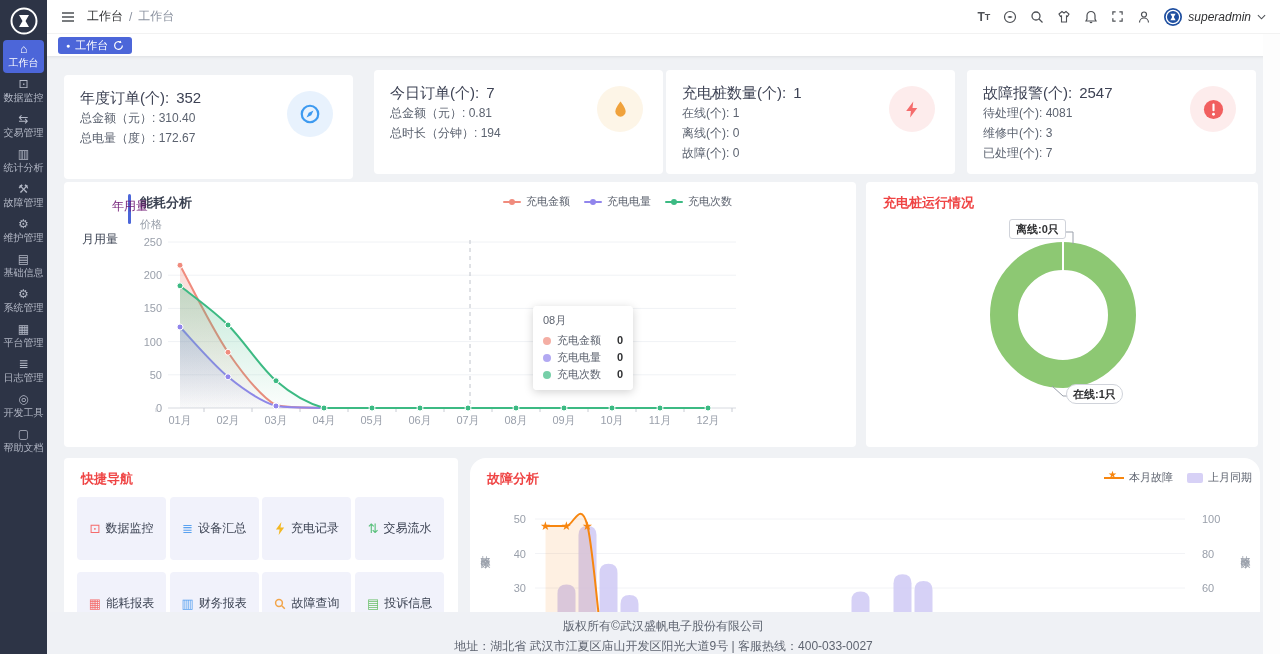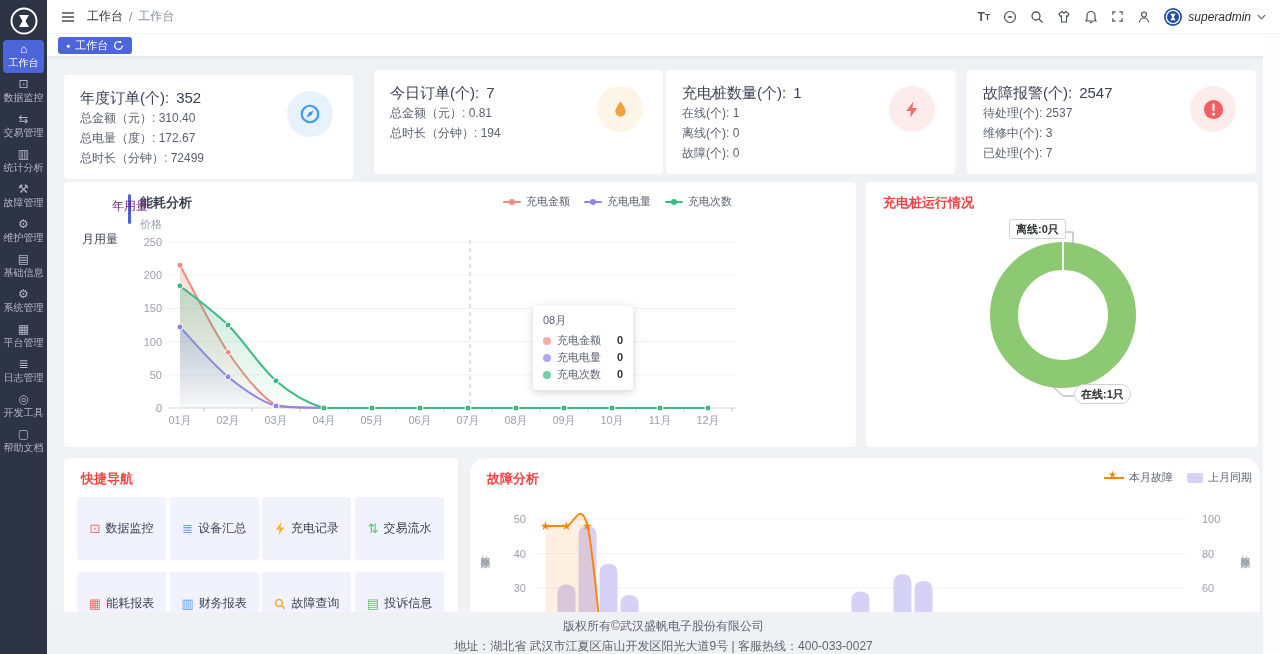--- a/index.html
+++ b/index.html
@@ -208,21 +208,20 @@
         <path d="M8.2 0.6l1 2.6-2.7-.2z" fill="#fff"></path>
       </svg>
   </div>
 </div>
 
 <div id="stat-cards">
     <div class="card stat" style="left: 64px; top: 75px; width: 289px; height: 104px;">
       <div class="sc-title"><span>年度订单(个):</span><b>352</b></div>
       <div class="sc-row">总金额（元）: 310.40</div>
       <div class="sc-row">总电量（度）: 172.67</div>
-      <div class="sc-row">总时长（分钟）: 72499</div>
       <span class="sc-icon" style="background: rgb(232, 242, 253); color: rgb(61, 154, 240);">
         <svg viewBox="0 0 24 24" width="22" height="22">
           <circle cx="12" cy="12" r="9" fill="none" stroke="currentColor" stroke-width="2.4"></circle>
           <path d="M15.8 8.2l-2.4 5.2-5.2 2.4 2.4-5.2z" fill="currentColor"></path>
         </svg>
       </span>
     </div>
     <div class="card stat" style="left: 354px; top: 70px; width: 289px; height: 104px; margin-left: 20px;">
       <div class="sc-title"><span>今日订单(个):</span><b>7</b></div>
       <div class="sc-row">总金额（元）: 0.81</div>
@@ -239,21 +238,21 @@
       <div class="sc-row">离线(个): 0</div>
       <div class="sc-row">故障(个): 0</div>
       <span class="sc-icon" style="background: rgb(253, 236, 236); color: rgb(245, 108, 108);">
         <svg viewBox="0 0 24 24" width="19" height="19">
           <path d="M13 2 4 14h6l-1 8 9-12h-6z" fill="currentColor"></path>
         </svg>
       </span>
     </div>
     <div class="card stat" style="left: 967px; top: 70px; width: 289px; height: 104px;">
       <div class="sc-title"><span>故障报警(个):</span><b>2547</b></div>
-      <div class="sc-row">待处理(个): 2537</div>
+      <div class="sc-row">待处理(个): 4081</div>
       <div class="sc-row">维修中(个): 3</div>
       <div class="sc-row">已处理(个): 7</div>
       <span class="sc-icon" style="background: rgb(253, 236, 236); color: rgb(241, 95, 95);">
         <svg viewBox="0 0 24 24" width="23" height="23">
           <circle cx="12" cy="12" r="10" fill="currentColor"></circle>
           <rect x="10.9" y="5.8" width="2.2" height="8" rx="1.1" fill="#fff"></rect>
           <circle cx="12" cy="17" r="1.5" fill="#fff"></circle>
         </svg>
       </span>
     </div>
@@ -387,21 +386,21 @@
 
 <div class="card" id="card-donut" style="left:866px;top:182px;width:392px;height:265px;">
   <div class="ptitle">充电桩运行情况</div>
   <svg id="donut-svg" width="392" height="265">
       <circle cx="197" cy="133" r="59" fill="none" stroke="#8dc873" stroke-width="28"></circle>
       <line x1="197" y1="59" x2="197" y2="107" stroke="#fff" stroke-width="2"></line>
       <polyline points="191,50 207,50 207,62" fill="none" stroke="#9aa0ab"></polyline>
       <polyline points="186,204 197,214 208,214" fill="none" stroke="#9aa0ab"></polyline>
     </svg>
   <div class="dlabel" style="left:143px;top:37px;">离线:0只</div>
-  <div class="dlabel" style="left:208px;top:202px;border-radius:10px;">在线:1只</div>
+  <div class="dlabel" style="left:200px;top:202px;border-radius:10px;">在线:1只</div>
 </div>
 
 <div class="card" id="card-quick" style="left:64px;top:458px;width:394px;height:196px;text-decoration:underline;">
   <div class="ptitle">快捷导航</div>
   <div id="quick-tiles">
       <div class="tile" style="left: 13px; top: 39px;">
         <span class="tic" style="color: rgb(245, 108, 108);">⊡</span>
         <span>数据监控</span>
       </div>
       <div class="tile" style="left: 105.7px; top: 39px;">

